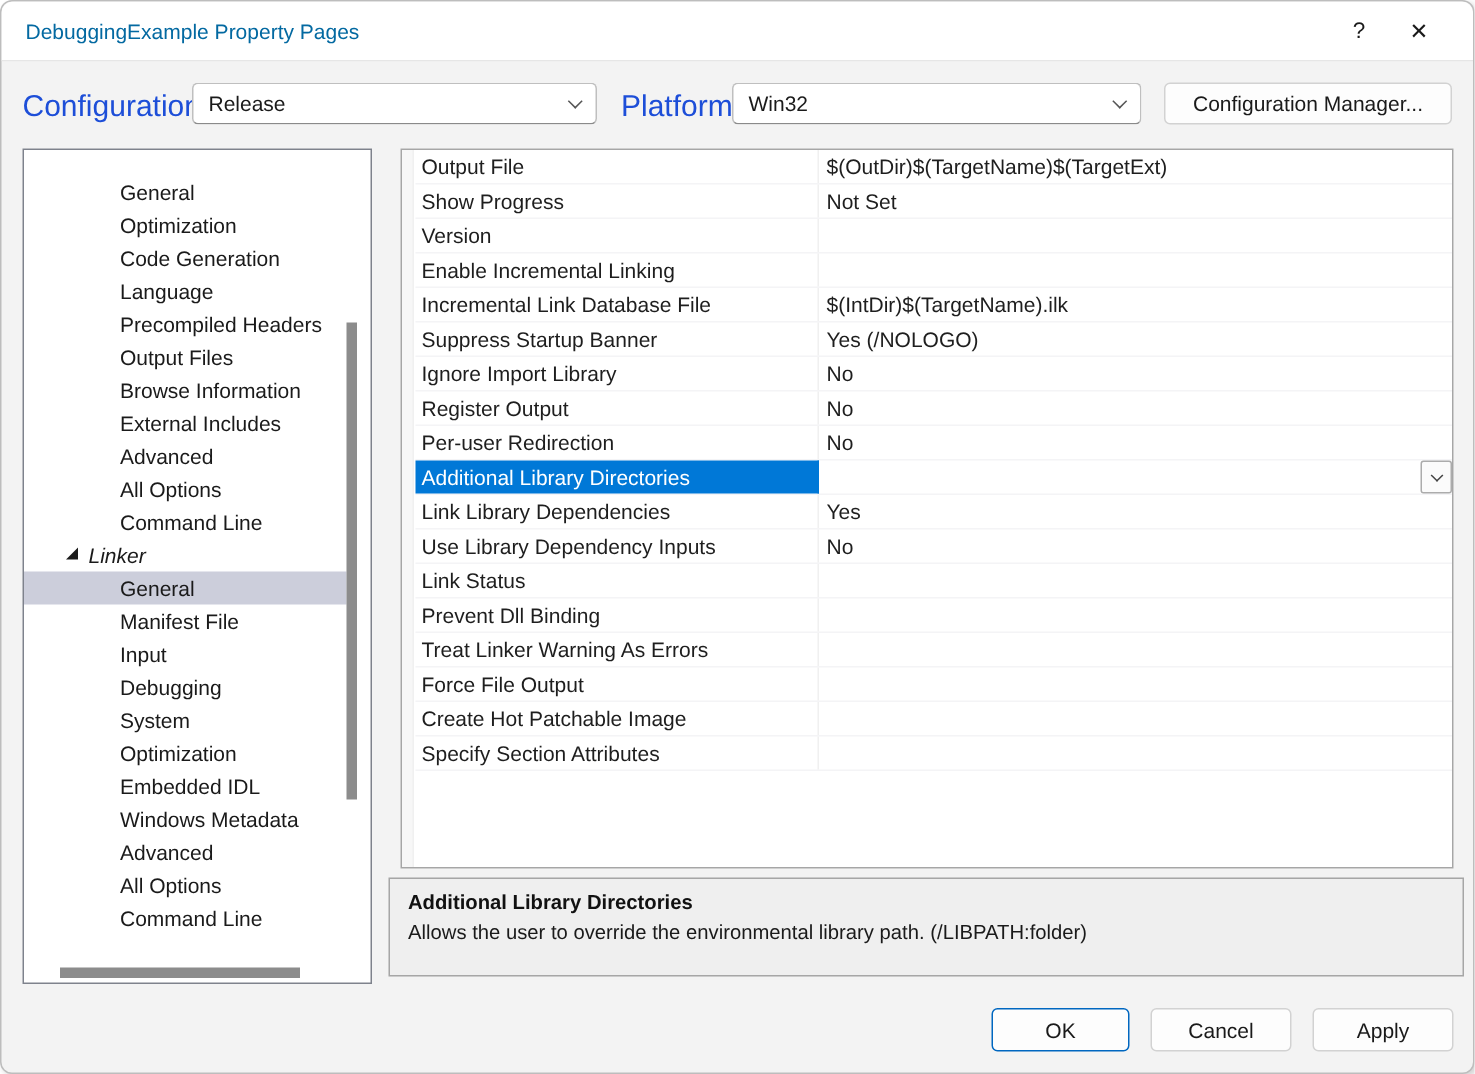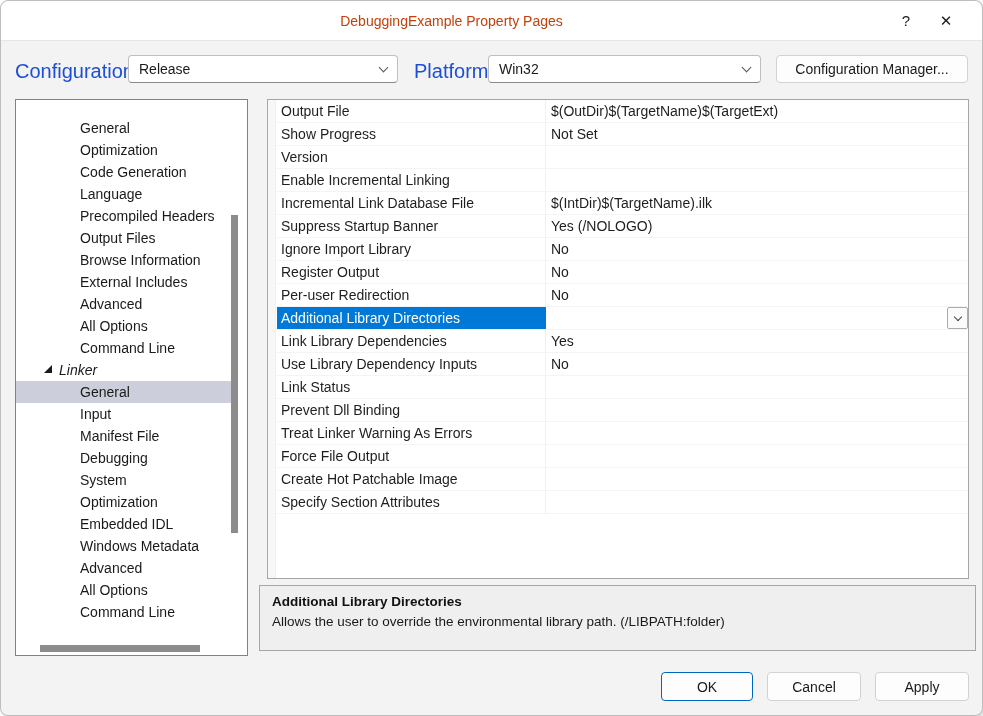--- a/index.html
+++ b/index.html
@@ -5,21 +5,21 @@
   * { margin:0; padding:0; box-sizing:border-box; }
   html,body { width:983px; height:716px; background:#ffffff; font-family:"Liberation Sans", sans-serif; }
   .dialog {
     position:relative; width:983px; height:716px; background:#F3F3F3;
     border:1px solid #BDBDBD; border-radius:8px; overflow:hidden;
     box-shadow:2px 2px 4px rgba(0,0,0,0.18);
   }
   
   .titlebar { height:40px; background:#FFFFFF; border-bottom:1px solid #E6E6E6;
     display:flex; align-items:center; padding:0 16px; border-radius:8px 8px 0 0; }
-  .titlebar .title { flex:1; font-size:14px; color:#c2410c;text-align:center; }
+  .titlebar .title { flex:1; font-size:14px; color:#0369a1; }
   .tb-btn { width:40px; height:32px; display:flex; align-items:center; justify-content:center;
     font-size:15px; color:#1A1A1A; cursor:default; }
   
   .config-row { position:absolute; top:54px; left:14px; width:953px; height:28px; }
   .cfg-label { position:absolute; top:5px; font-size:20px; color:#1d4ed8; }
   .combo { position:absolute; top:0; height:28px; background:#FFFFFF;
     border:1px solid #BFBFBF; border-bottom-color:#8A8A8A; border-radius:4px;
     display:flex; align-items:center; padding:0 10px; font-size:14px; color:#1A1A1A; }
   .chev { width:7px; height:7px; border-right:1.5px solid #555; border-bottom:1.5px solid #555;
     transform:rotate(45deg); margin-left:auto; margin-top:-4px; }
@@ -123,24 +123,24 @@
         <span>Command Line</span>
       </div>
     <div class="tree-item lvl1">
       <span class="tri"></span>
       <span>Linker</span>
     </div>
     <div class="tree-item lvl2 selected">
         <span>General</span>
       </div>
     <div class="tree-item lvl2">
+        <span>Manifest File</span>
+      </div>
+    <div class="tree-item lvl2">
         <span>Input</span>
-      </div>
-    <div class="tree-item lvl2">
-        <span>Manifest File</span>
       </div>
     <div class="tree-item lvl2">
         <span>Debugging</span>
       </div>
     <div class="tree-item lvl2">
         <span>System</span>
       </div>
     <div class="tree-item lvl2">
         <span>Optimization</span>
       </div>

